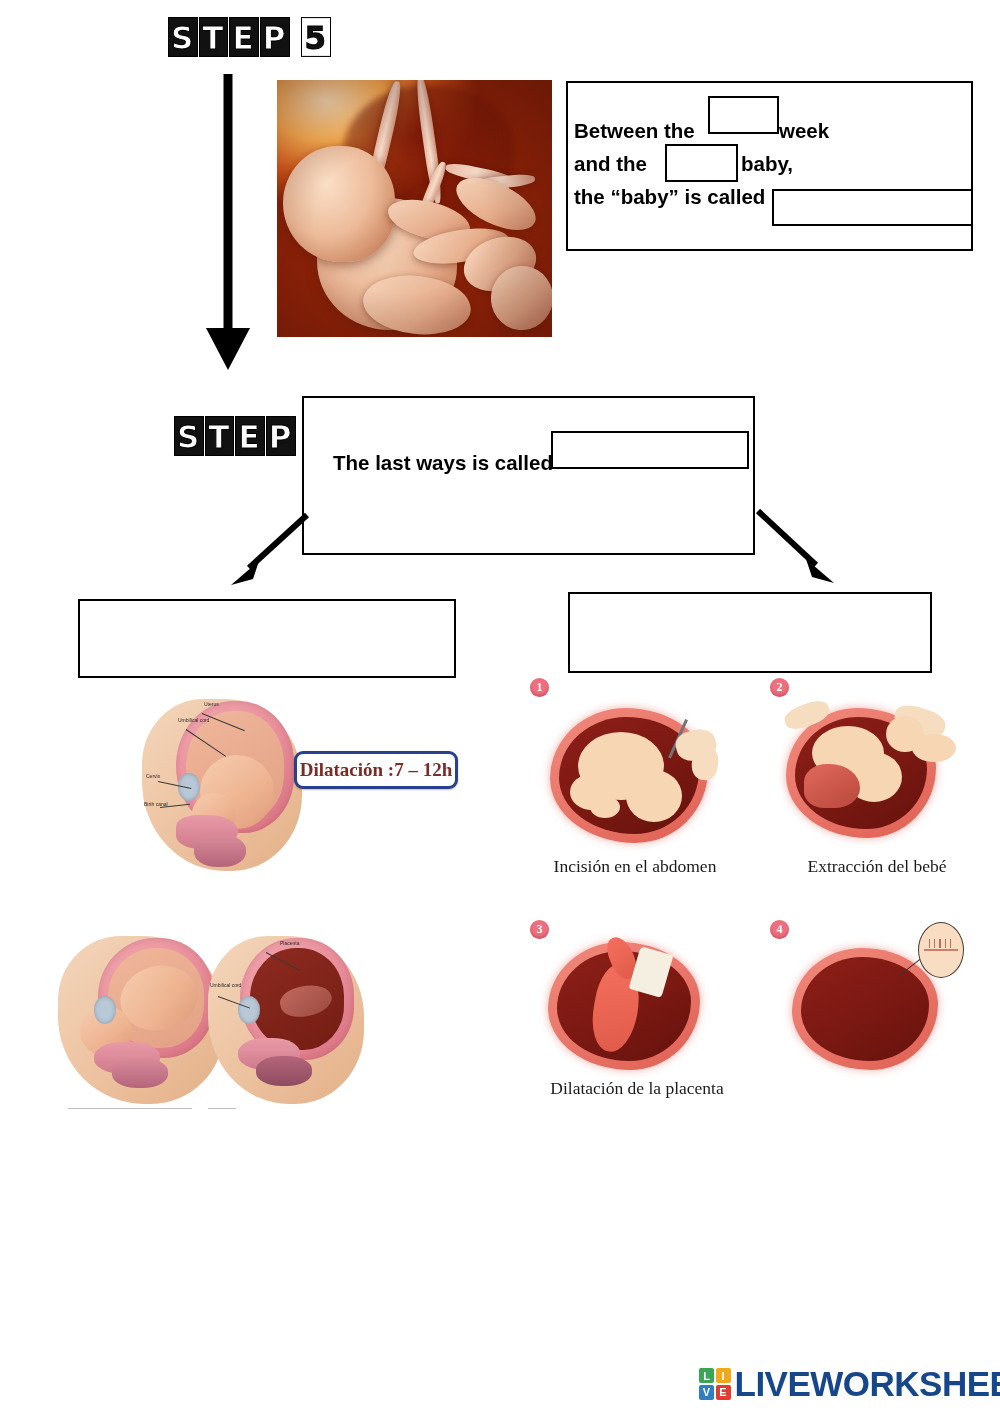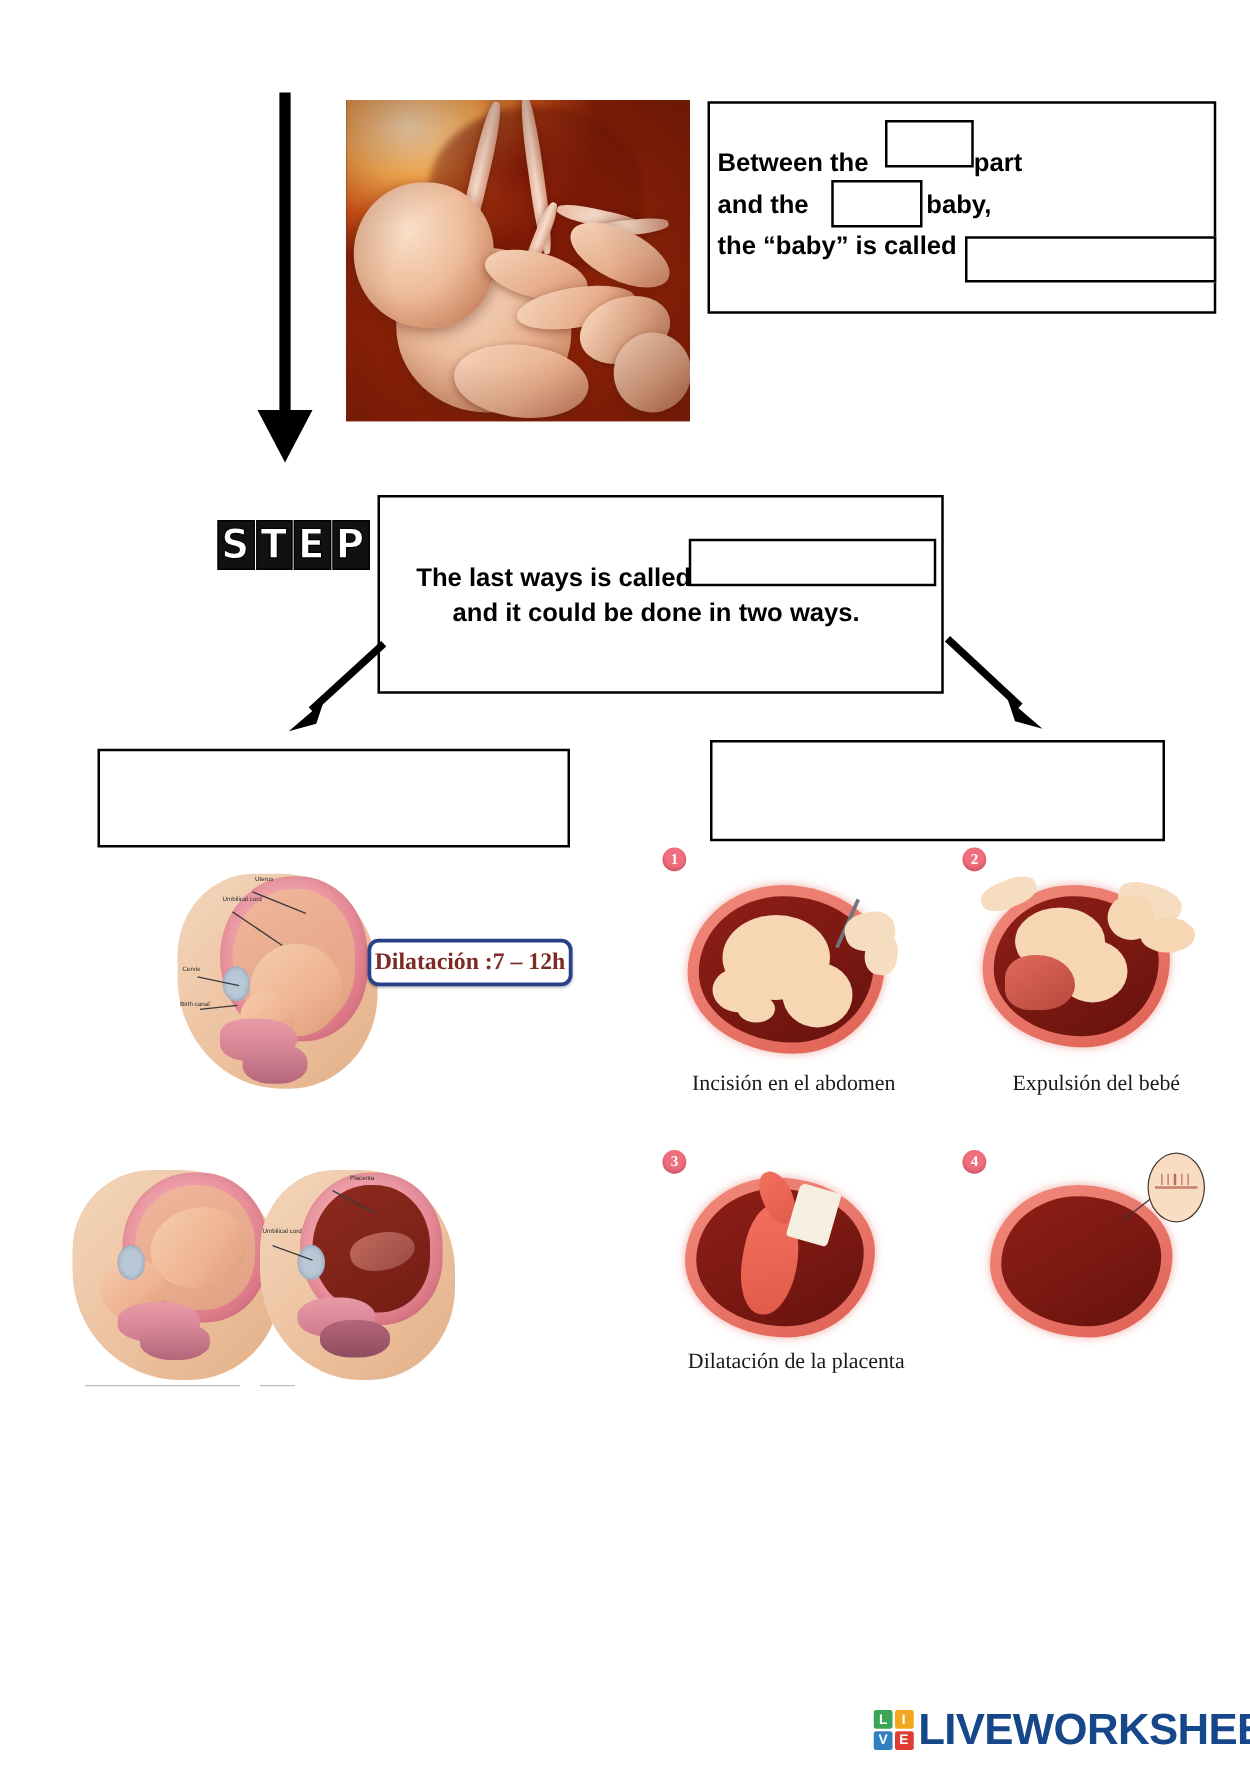--- a/index.html
+++ b/index.html
@@ -306,20 +306,23 @@
     font-size: 35px;
     letter-spacing: -0.5px;
     color: #16478a;
   }
 </style>
 </head>
 <body>
 
 <div id="page">
 
+  <div class="step-title" style="left:168px; top:18px;">
+    <span class="ch">S</span><span class="ch">T</span><span class="ch">E</span><span class="ch">P</span><span class="sp"></span><span class="ch hollow">5</span>
+  </div>
 
   <svg class="arrow-svg" style="left:196px; top:70px;" width="70" height="305">
     <line x1="32" y1="4" x2="32" y2="265" stroke="#000" stroke-width="9"></line>
     <polygon points="32,300 10,258 54,258" fill="#000"></polygon>
   </svg>
 
   <div class="photo" style="left:277px; top:80px; width:275px; height:257px;">
     <div class="bgwash"></div>
     <div class="cavity"></div>
 
@@ -337,37 +340,36 @@
     <div class="limb" style="left:186px; top:158px; width:74px;  height:52px; transform:rotate(-18deg);"></div>
     <div class="limb" style="left:214px; top:186px; width:62px;  height:64px; transform:rotate(8deg);"></div>
     <div class="limb" style="left:86px;  top:196px; width:108px; height:58px; transform:rotate(6deg);"></div>
     <div class="shade"></div>
   </div>
 
   <div class="obox" style="left:566px; top:81px; width:407px; height:170px;"></div>
 
   <div class="qtext" style="left:574px; top:119px;">Between the</div>
   <div class="blank" style="left:708px; top:96px; width:71px; height:38px;"></div>
-  <div class="qtext" style="left:779px; top:119px;">part</div>
+  <div class="qtext" style="left:779px; top:119px;">week</div>
 
   <div class="qtext" style="left:574px; top:152px;">and the</div>
   <div class="blank" style="left:665px; top:144px; width:73px; height:38px;"></div>
   <div class="qtext" style="left:741px; top:152px;">baby,</div>
 
   <div class="qtext" style="left:574px; top:185px;">the “baby” is called</div>
   <div class="blank" style="left:772px; top:189px; width:201px; height:37px;"></div>
 
   <div class="step-title" style="left:174px; top:417px;">
     <span class="ch">S</span><span class="ch">T</span><span class="ch">E</span><span class="ch">P</span><span class="sp"></span><span class="ch hollow">6</span>
   </div>
 
   <div class="obox" style="left:302px; top:396px; width:453px; height:159px;"></div>
   <div class="qtext" style="left:333px; top:451px;">The last ways is called</div>
   <div class="blank" style="left:551px; top:431px; width:198px; height:38px;"></div>
-  <div class="qtext" style="left:362px; top:479px;">and it could be done in two ways.</div>
 
   <svg class="arrow-svg" style="left:225px; top:505px;" width="95" height="90">
     <line x1="82" y1="10" x2="24" y2="63" stroke="#000" stroke-width="6"></line>
     <polygon points="6,80 34,56 28,74" fill="#000"></polygon>
   </svg>
   <svg class="arrow-svg" style="left:748px; top:503px;" width="95" height="90">
     <line x1="10" y1="8" x2="68" y2="62" stroke="#000" stroke-width="6"></line>
     <polygon points="86,80 58,56 64,74" fill="#000"></polygon>
   </svg>
 
@@ -449,21 +451,21 @@
       <div class="womb-outer"></div>
       <div class="womb-inner" style="left:9px; top:9px; right:9px; bottom:9px;"></div>
       <div class="baby-part" style="left:26px; top:18px; width:72px; height:54px;"></div>
       <div class="baby-part" style="left:60px; top:44px; width:56px; height:50px;"></div>
       <div class="placenta-shape" style="left:18px; top:56px; width:56px; height:44px; background:linear-gradient(150deg,#e06a5c,#b9473c); border-radius:45% 60% 50% 40%;"></div>
     </div>
     <div class="hand" style="left:14px; top:26px; width:46px; height:22px; transform:rotate(-22deg);"></div>
     <div class="hand" style="left:124px; top:30px; width:52px; height:26px; transform:rotate(16deg);"></div>
     <div class="baby-part" style="left:116px; top:38px; width:38px; height:36px;"></div>
     <div class="baby-part" style="left:142px; top:56px; width:44px; height:28px;"></div>
-    <div class="cs-caption" style="left:-2px; top:178px; width:218px;">Expulsión del bebé</div>
+    <div class="cs-caption" style="left:-2px; top:178px; width:218px;">Extracción del bebé</div>
   </div>
 
   <div class="cs-item" style="left:530px; top:920px; width:215px; height:185px;">
     <div class="cs-badge" style="left:0px; top:0px;">3</div>
     <div class="cs-art" style="left:18px; top:22px; width:152px; height:128px;">
       <div class="womb-outer"></div>
       <div class="womb-inner" style="left:9px; top:9px; right:9px; bottom:9px;"></div>
       <div class="placenta-shape" style="left:46px; top:22px; width:44px; height:88px; transform:rotate(10deg);"></div>
       <div class="placenta-shape" style="left:62px; top:-6px; width:24px; height:44px; transform:rotate(-22deg);"></div>
       <div class="gauze" style="left:86px; top:8px; width:34px; height:44px; transform:rotate(16deg);"></div>

